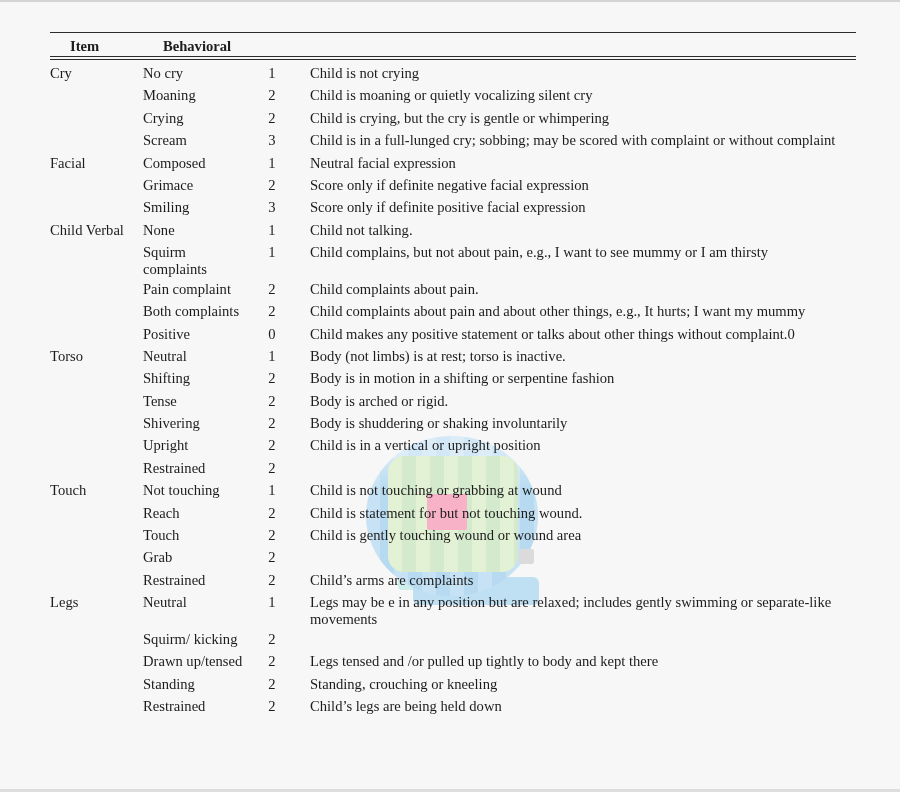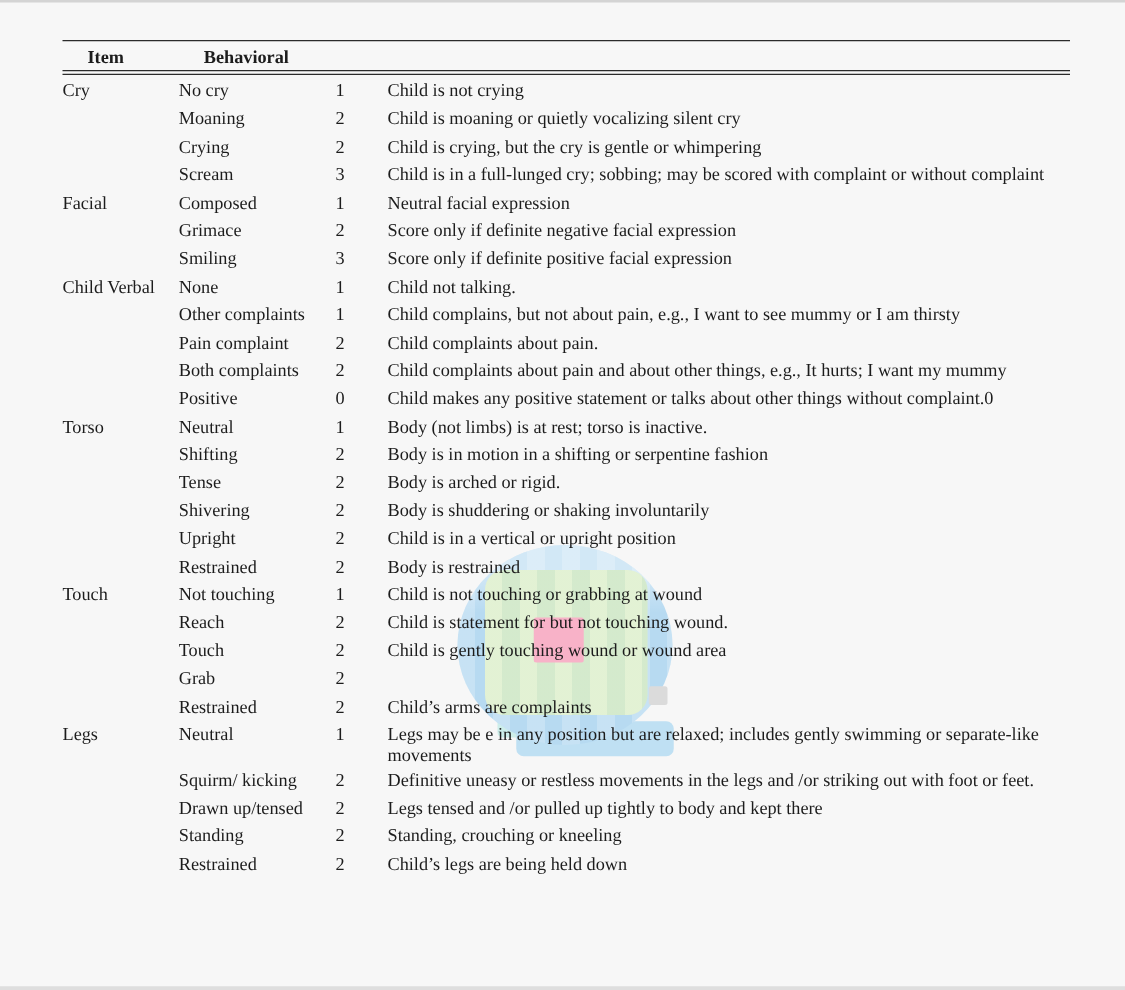--- a/index.html
+++ b/index.html
@@ -104,21 +104,21 @@
         <div class="c def">Score only if definite positive facial expression</div>
       </div>
       <div class="row">
         <div class="c item">Child Verbal</div>
         <div class="c beh">None</div>
         <div class="c score">1</div>
         <div class="c def">Child not talking.</div>
       </div>
       <div class="row">
         <div class="c item"></div>
-        <div class="c beh">Other complaints</div>
+        <div class="c beh">Squirm complaints</div>
         <div class="c score">1</div>
         <div class="c def">Child complains, but not about pain, e.g., I want to see mummy or I am thirsty</div>
       </div>
       <div class="row">
         <div class="c item"></div>
         <div class="c beh">Pain complaint</div>
         <div class="c score">2</div>
         <div class="c def">Child complaints about pain.</div>
       </div>
       <div class="row">
@@ -160,21 +160,20 @@
       <div class="row">
         <div class="c item"></div>
         <div class="c beh">Upright</div>
         <div class="c score">2</div>
         <div class="c def">Child is in a vertical or upright position</div>
       </div>
       <div class="row">
         <div class="c item"></div>
         <div class="c beh">Restrained</div>
         <div class="c score">2</div>
-        <div class="c def">Body is restrained</div>
       </div>
       <div class="row">
         <div class="c item">Touch</div>
         <div class="c beh">Not touching</div>
         <div class="c score">1</div>
         <div class="c def">Child is not touching or grabbing at wound</div>
       </div>
       <div class="row">
         <div class="c item"></div>
         <div class="c beh">Reach</div>
@@ -201,21 +200,20 @@
       <div class="row">
         <div class="c item">Legs</div>
         <div class="c beh">Neutral</div>
         <div class="c score">1</div>
         <div class="c def">Legs may be e in any position but are relaxed; includes gently swimming or separate-like movements</div>
       </div>
       <div class="row">
         <div class="c item"></div>
         <div class="c beh">Squirm/ kicking</div>
         <div class="c score">2</div>
-        <div class="c def">Definitive uneasy or restless movements in the legs and /or striking out with foot or feet.</div>
       </div>
       <div class="row">
         <div class="c item"></div>
         <div class="c beh">Drawn up/tensed</div>
         <div class="c score">2</div>
         <div class="c def">Legs tensed and /or pulled up tightly to body and kept there</div>
       </div>
       <div class="row">
         <div class="c item"></div>
         <div class="c beh">Standing</div>

